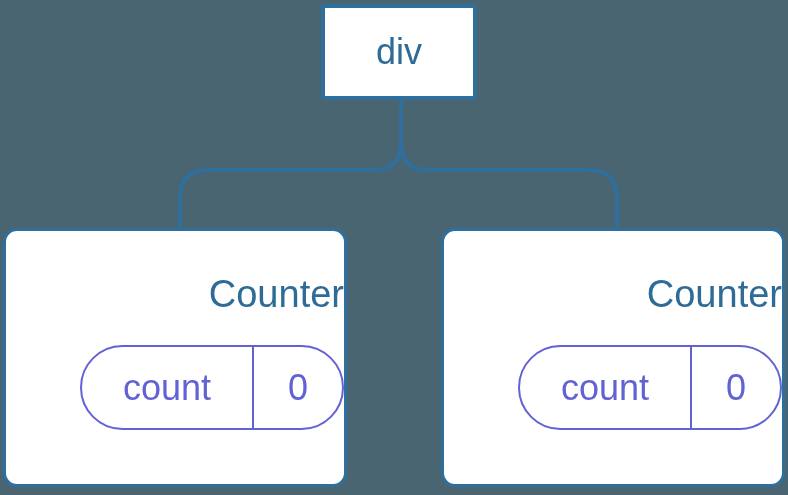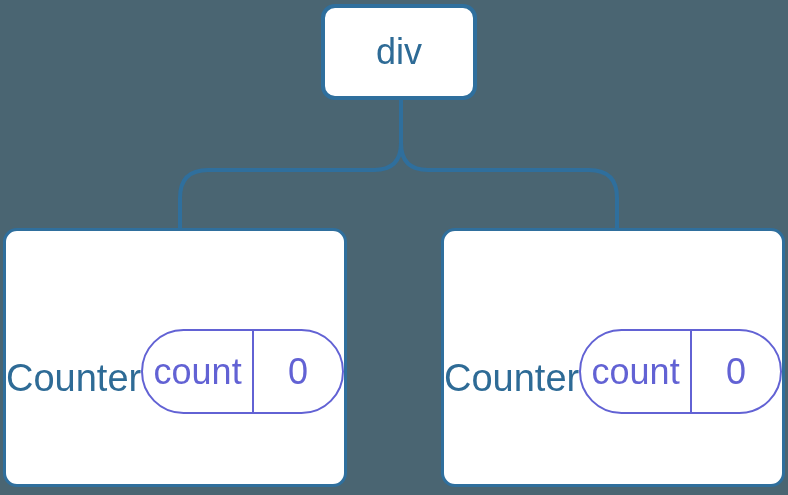--- a/index.html
+++ b/index.html
@@ -16,35 +16,35 @@
     fill: none;
     stroke: var(--blue, #2f6f9d);
     stroke-width: 4;
   }
 
   .node-root {
     position: absolute; left: 321px; top: 4px;
     width: 156px; height: 96px; box-sizing: border-box;
     background: var(--card-bg, #ffffff);
     border: 4px solid var(--blue, #2f6f9d);
-    border-radius: 14px;
+    border-radius: 3px;
     display: flex; align-items: center; justify-content: center;
   }
   .node-root .root-label {
     font-size: 36px; font-weight: 500;
     color: var(--blue-text, #2e6b96);
   }
 
   .counter-card {
     position: absolute; top: 228px;
     width: 344px; height: 259px; box-sizing: border-box;
     background: var(--card-bg, #ffffff);
     border: 3px solid var(--blue, #2f6f9d);
     border-radius: 14px;
-    display: flex; flex-direction: row; align-items: center;
+    display: flex; flex-direction: column; align-items: flex-end;
   }
   .counter-card.left  { left: 3px; }
   .counter-card.right { left: 441px; }
 
   .counter-title {
     margin-top: 40px;
     font-size: 38px; font-weight: 500; line-height: 46px;
     color: var(--blue-text, #2e6b96);
   }
 

